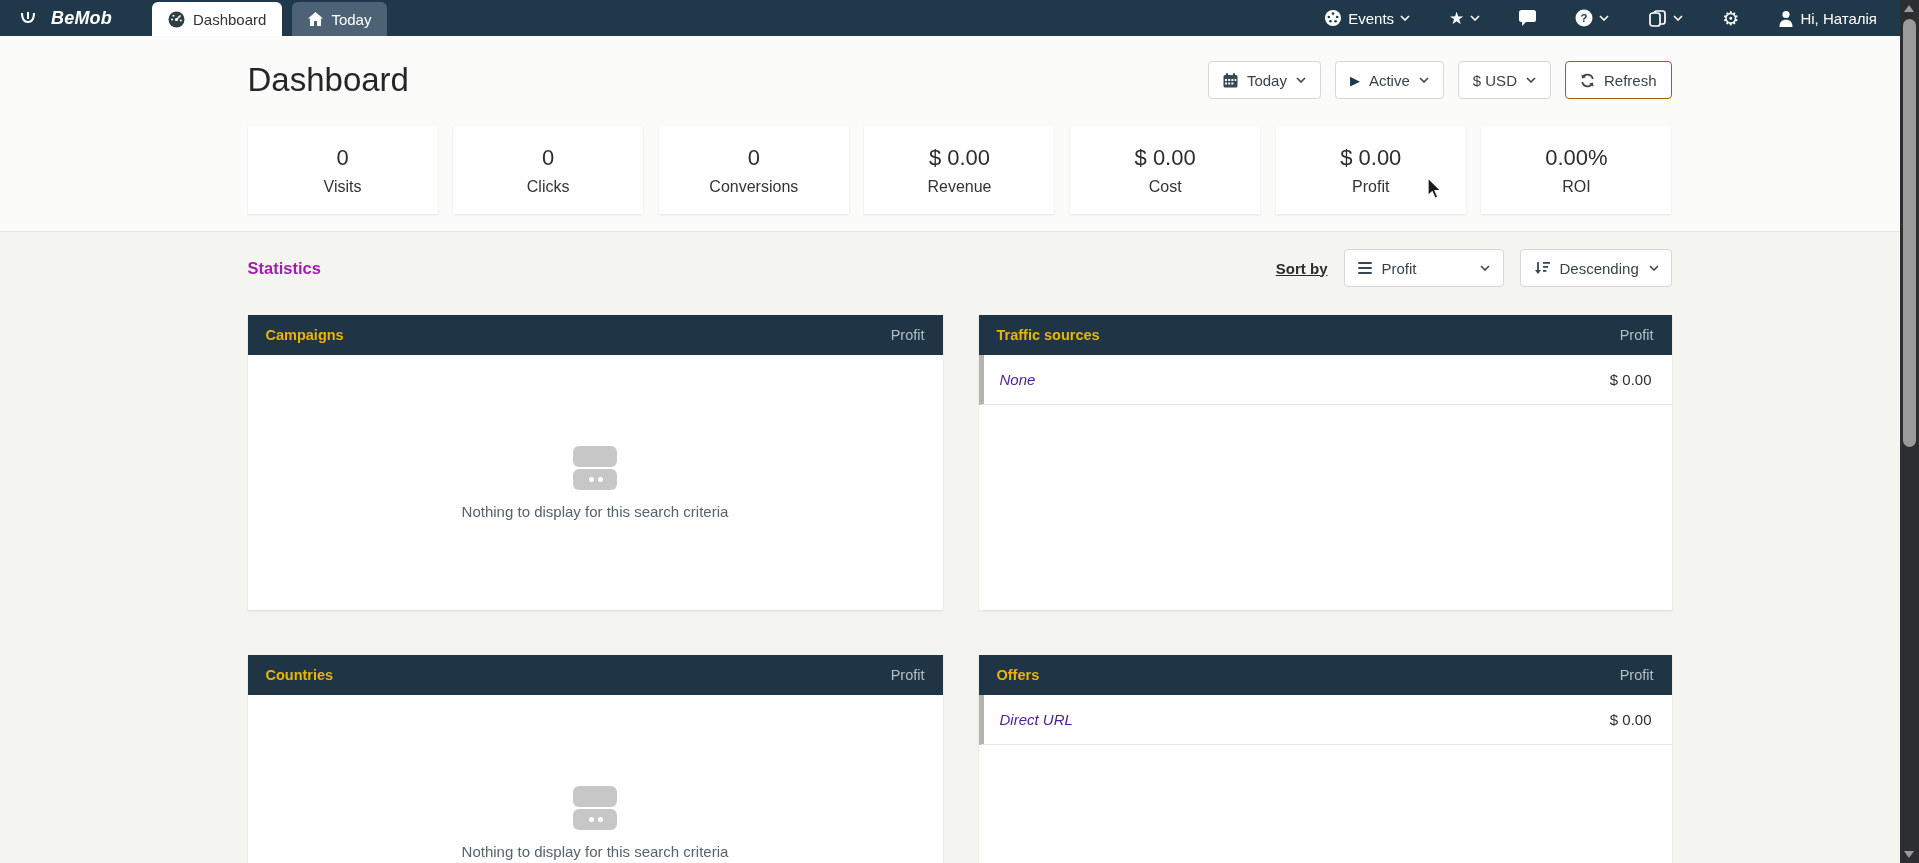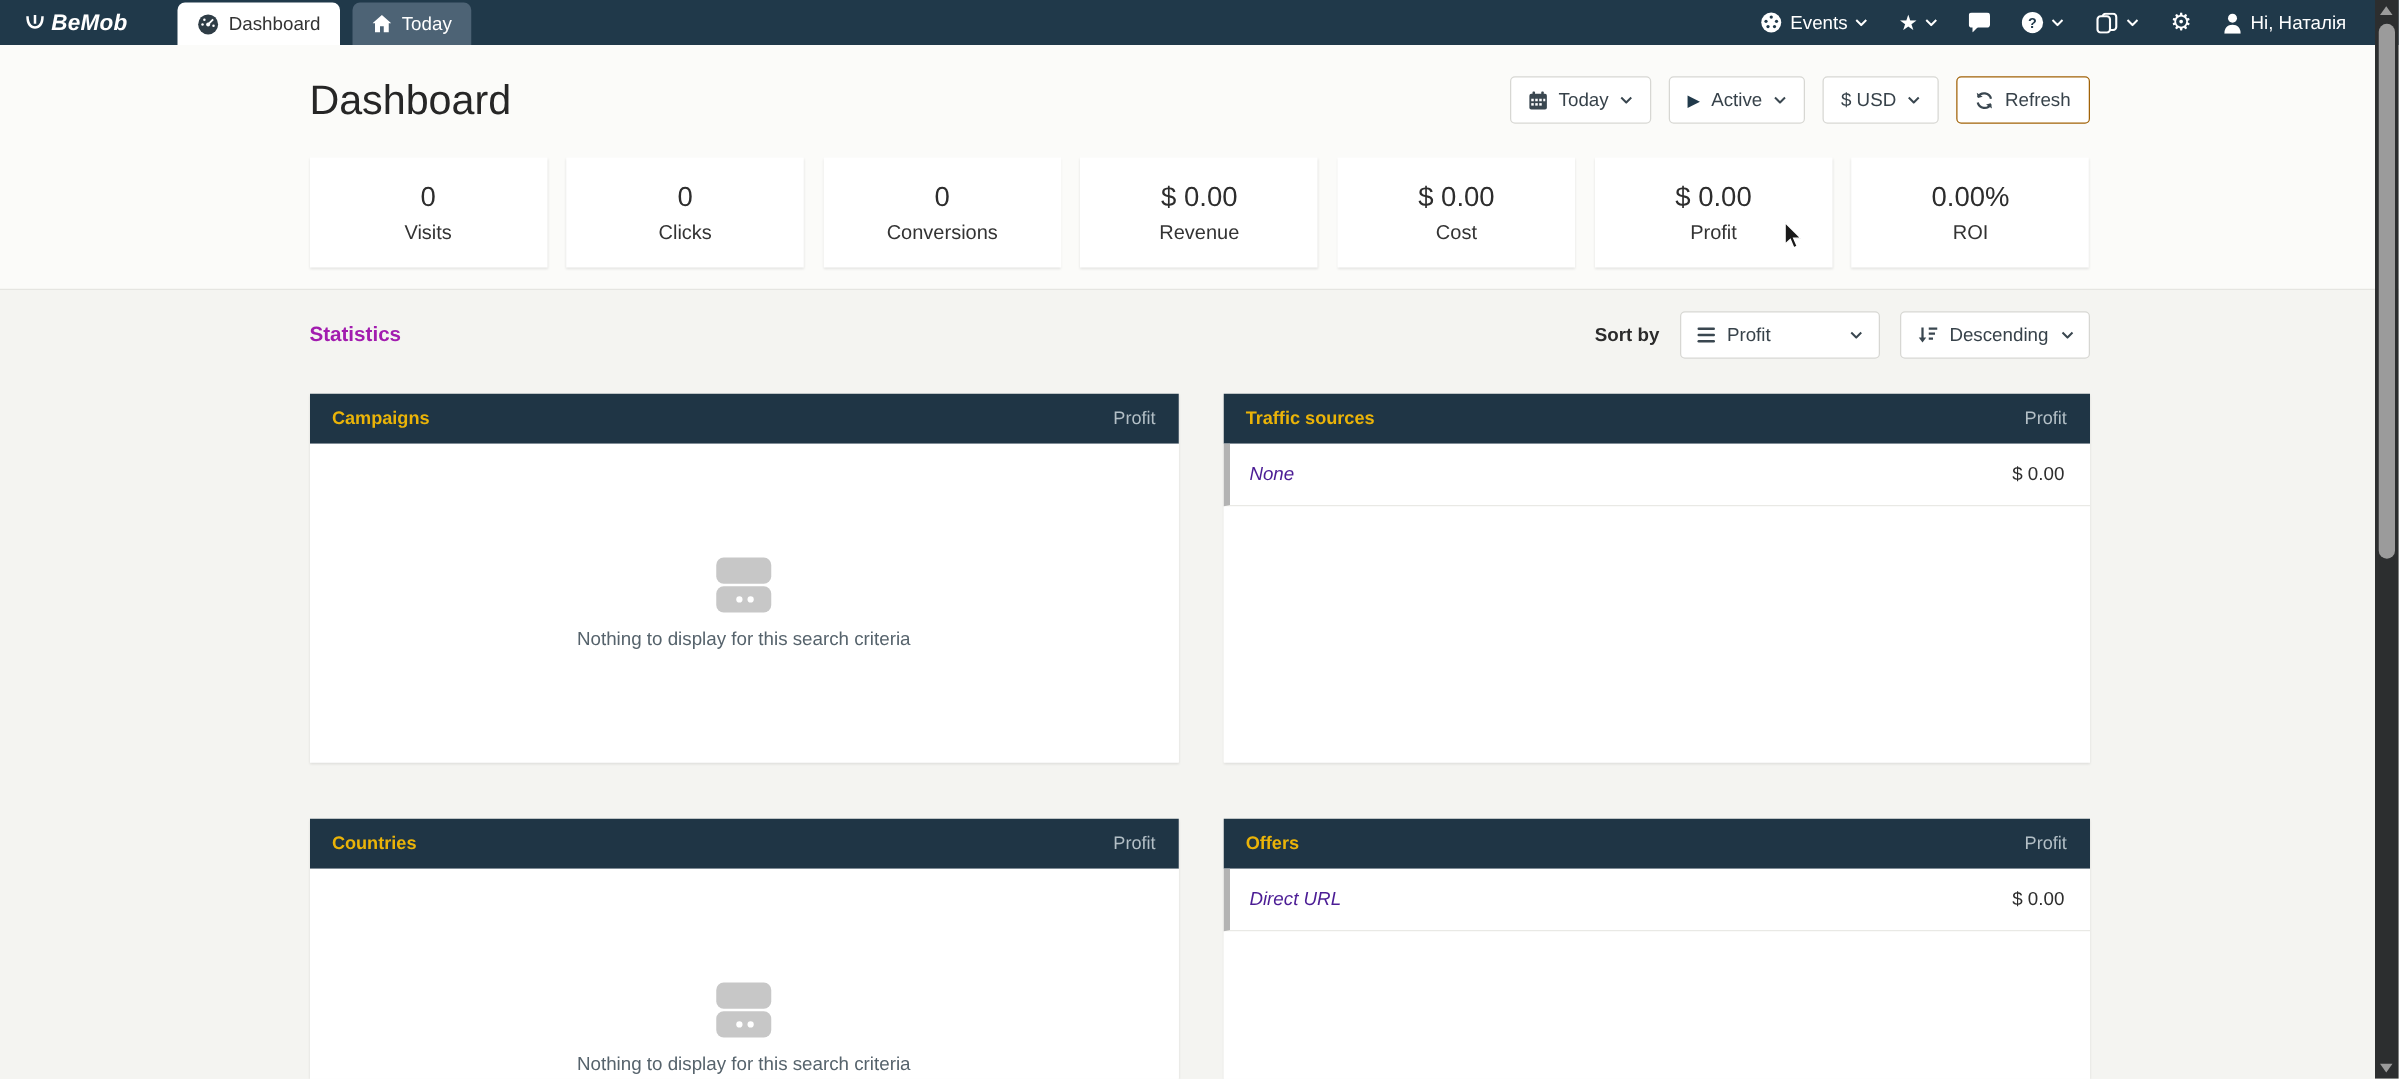--- a/index.html
+++ b/index.html
@@ -5,47 +5,47 @@
   * { box-sizing: border-box; margin: 0; padding: 0; }
   html,body { width:1919px; height:863px; overflow:hidden; }
   body {
     font-family: "Liberation Sans", sans-serif;
     background:#f4f4f1;
     position:relative;
     color:#2e2e2e;
   }
   
   .navbar { height:36px; background:#20394a; display:flex; align-items:center; position:relative; z-index:5; }
-  .brand { margin-left:18px; display:flex; align-items:center; gap:3px; color:#fff; font-size:18px; font-weight:bold; font-style:italic; letter-spacing:.2px; cursor:pointer; }
+  .brand { margin-left:18px; display:flex; align-items:center; gap:13px; color:#fff; font-size:18px; font-weight:bold; font-style:italic; letter-spacing:.2px; cursor:pointer; }
   .tabs { display:flex; align-self:flex-end; margin-left:40px; gap:10px; height:34px; }
   .tab { padding:0 16px; border-radius:6px 6px 0 0; display:flex; align-items:center; gap:8px; font-size:15px; cursor:pointer; }
   .tab-active { background:#fff; color:#333; }
   .tab-idle { background:#4d6375; color:#fff; }
-  .nav-right { margin-left:auto; display:flex; align-items:center; gap:25px; margin-right:42px; color:#fff; font-size:15px; }
+  .nav-right { margin-left:auto; display:flex; align-items:center; gap:39px; margin-right:42px; color:#fff; font-size:15px; }
   .nav-item { display:flex; align-items:center; gap:6px; cursor:pointer; }
   .glyph { font-style:normal; font-size:17px; line-height:1; }
   .chev { display:inline-block; }
   
   .header-section { background:#fbfbf9; border-bottom:1px solid #e5e5e1; padding-bottom:17px; }
   .container { width:1424px; margin:0 auto; }
   .title-row { display:flex; align-items:center; justify-content:space-between; padding-top:22px; height:66px; }
   .page-title { font-size:33px; font-weight:400; color:#262626; }
   .controls { display:flex; gap:14px; }
   .btn { height:38px; background:#fff; border:1px solid #d7d7d3; border-radius:4px; display:flex; align-items:center; gap:9px; padding:0 14px; font-size:15px; color:#37424a; cursor:pointer; }
   .btn-refresh { border:1px solid #a16207; }
   .cards { display:flex; justify-content:space-between; margin-top:24px; }
   .card { width:190px; height:88px; background:#fff; box-shadow:0 1px 2px rgba(0,0,0,.10); display:flex; flex-direction:column; align-items:center; justify-content:center; gap:7px; }
   .card-value { font-size:22px; color:#2d2d2d; }
   .card-label { font-size:16px; color:#333; }
   
   .stats-section { padding-top:17px; }
   .stats-bar { display:flex; align-items:center; justify-content:space-between; }
   .stats-heading { font-size:16.5px; font-weight:bold; color:#a21caf;text-align:right; }
   .sort-controls { display:flex; align-items:center; gap:16px; }
-  .sort-label { font-size:15px; font-weight:bold; color:#2b2b2b; }
+  .sort-label { font-size:15px; font-weight:bold; color:#2b2b2b;text-decoration:underline; }
   .dropdown { height:38px; background:#fff; border:1px solid #d7d7d3; border-radius:4px; display:flex; align-items:center; gap:10px; padding:0 13px; font-size:15px; color:#37424a; cursor:pointer; }
   .dd-field { width:160px; } .dd-dir { width:152px; }
   .dd-chev { margin-left:auto; }
   .bars { display:flex; flex-direction:column; gap:3px; }
   .bars span { width:14px; height:2px; background:#3a4750; border-radius:1px; }
   
   .panels { display:grid; grid-template-columns:695px 693px; column-gap:36px; row-gap:45px; margin-top:28px; }
   .panel { background:#fff; box-shadow:0 1px 2px rgba(0,0,0,.10); }
   .panel-header { height:40px; background:#1f3545; display:flex; align-items:center; justify-content:space-between; padding:0 18px; }
   .panel-title { color:#eab308; font-size:14.5px; font-weight:bold; }

